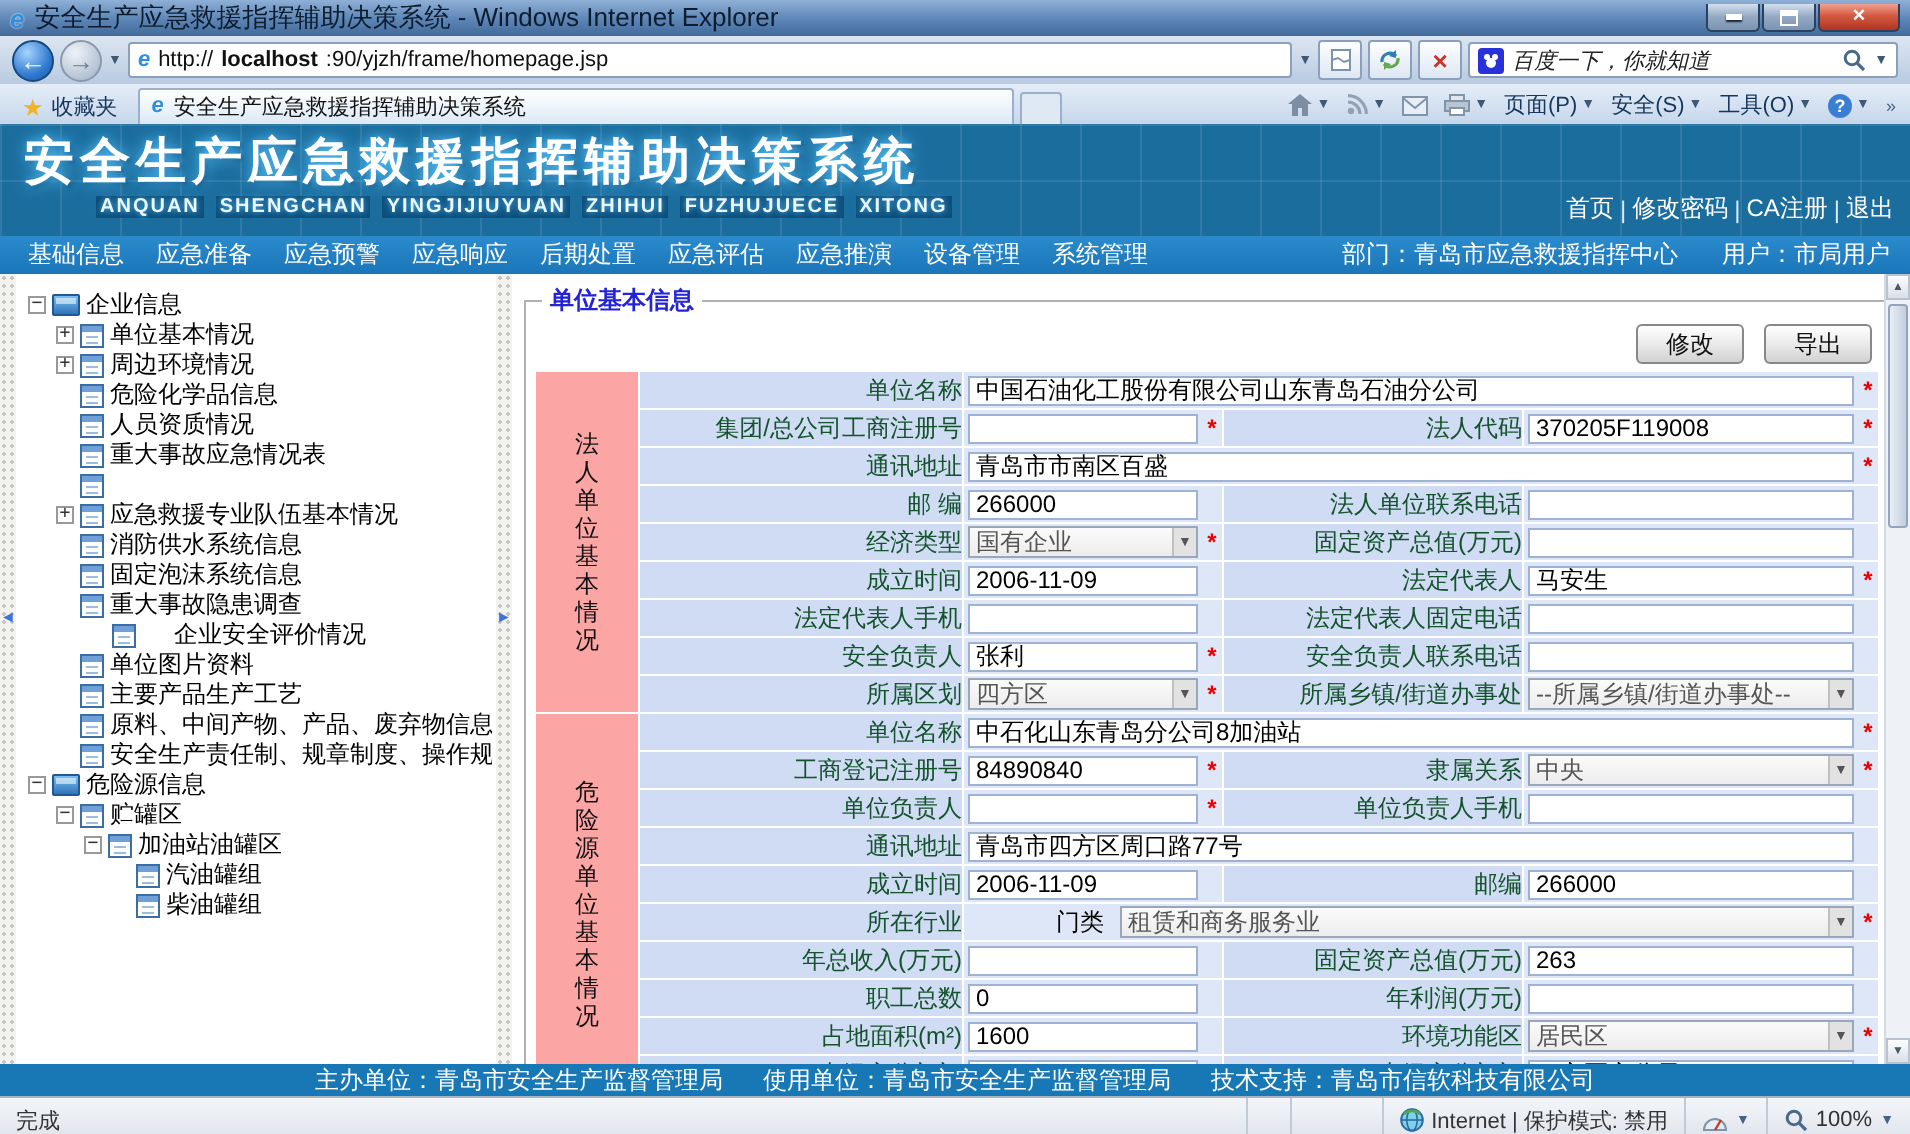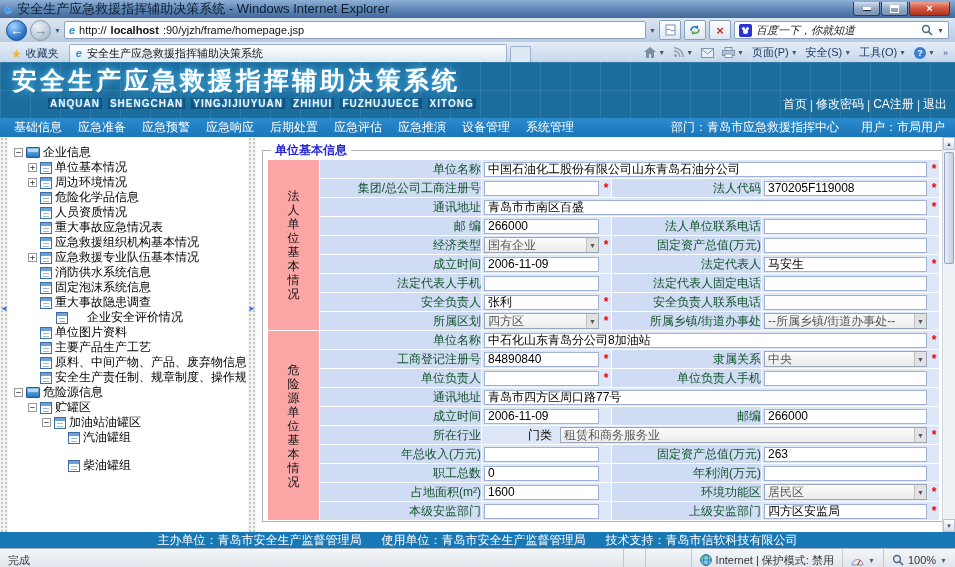--- a/index.html
+++ b/index.html
@@ -292,21 +292,20 @@
           <span class="tlabel">人员资质情况</span>
         </div>
         <div class="tnode" style="padding-left: 16px;">
           <span class="tspacer"></span>
           <span class="ticon tdoc"></span>
           <span class="tlabel">重大事故应急情况表</span>
         </div>
         <div class="tnode" style="padding-left: 16px;">
           <span class="tspacer"></span>
           <span class="ticon tdoc"></span>
-          <span class="tlabel">应急救援组织机构基本情况</span>
         </div>
         <div class="tnode" style="padding-left: 16px;">
           <span class="toggle">+</span>
           <span class="ticon tdoc"></span>
           <span class="tlabel">应急救援专业队伍基本情况</span>
         </div>
         <div class="tnode" style="padding-left: 16px;">
           <span class="tspacer"></span>
           <span class="ticon tdoc"></span>
           <span class="tlabel">消防供水系统信息</span>
@@ -359,32 +358,36 @@
         <div class="tnode" style="padding-left: 30px;">
           <span class="toggle">−</span>
           <span class="ticon tdoc"></span>
           <span class="tlabel">加油站油罐区</span>
         </div>
         <div class="tnode" style="padding-left: 44px;">
           <span class="tspacer"></span>
           <span class="ticon tdoc"></span>
           <span class="tlabel">汽油罐组</span>
         </div>
-        <div class="tnode" style="padding-left: 44px; margin-top: 13px;">
+        <div class="tnode" style="padding-left: 44px;">
           <span class="tspacer"></span>
           <span class="ticon tdoc"></span>
           <span class="tlabel">柴油罐组</span>
         </div>
       </div>
     <div class="edgestrip">
       <span class="collapse-arrow">►</span>
     </div>
     <div class="main">
       <fieldset>
         <legend>单位基本信息</legend>
+        <div class="btnrow">
+          <button class="fbtn">修改</button>
+          <button class="fbtn">导出</button>
+        </div>
         <table class="form">
           <colgroup>
               <col style="width:52px">
               <col style="width:162px">
               <col style="width:130px">
               <col style="width:150px">
               <col style="width:178px">
             </colgroup>
           <tbody id="form-tbody">
               <tr>

